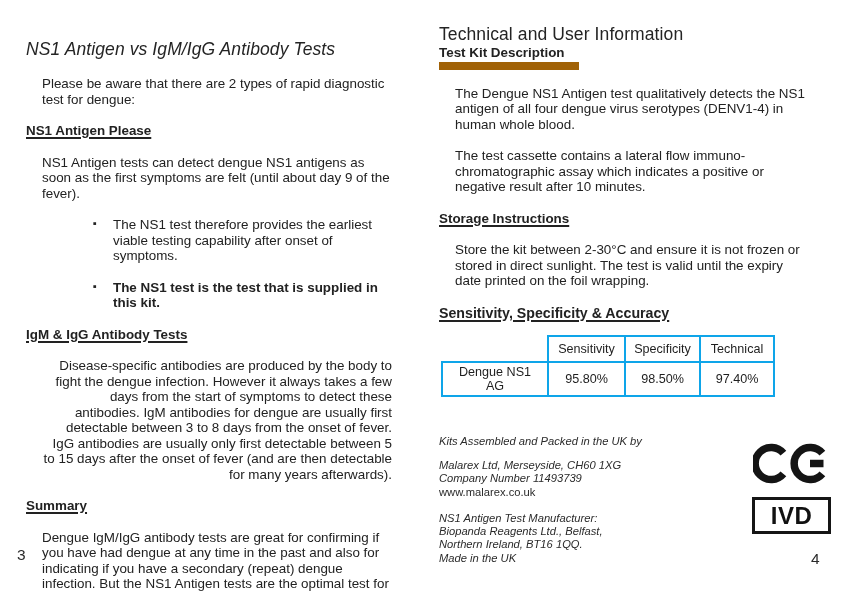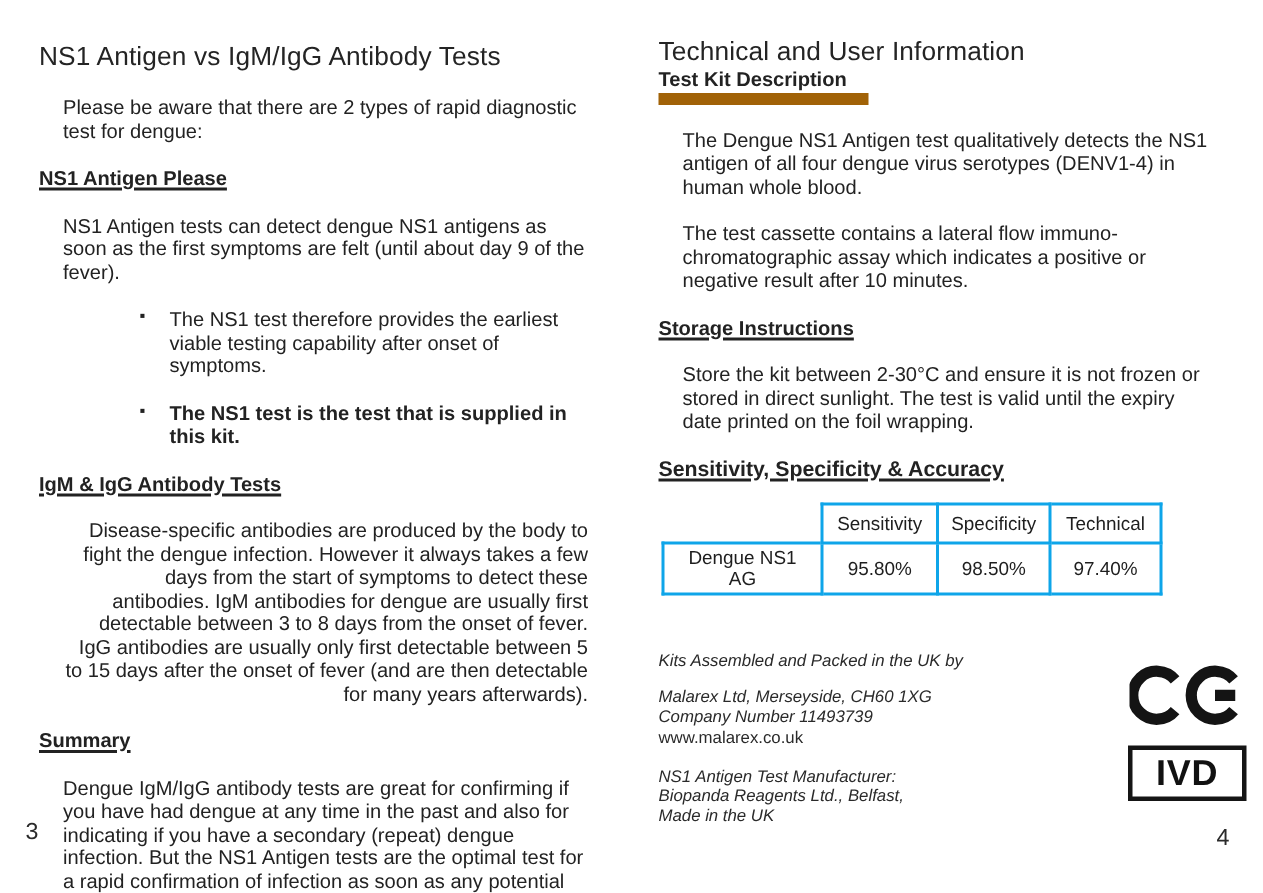--- a/index.html
+++ b/index.html
@@ -14,21 +14,21 @@
   .sheet { position: absolute; inset: 0; }
 
   .col { position: absolute; top: 0; }
   .col-left  { left: 26px;  width: 382px; }
   .col-right { left: 439px; width: 386px; }
 
   h1.page-title {
     font-size: 17.5px; font-weight: 400; line-height: 22px;
     margin: 0; color: #242424; letter-spacing: 0.1px;
   }
-  .col-left  h1.page-title { margin-top: 26px; }
+  .col-left  h1.page-title { margin-top: 38px; font-style: italic; }
   .col-right h1.page-title { margin-top: 23px; }
 
   h2.sec-heading {
     font-size: 13.4px; line-height: 15.5px; font-weight: 700;
     margin: 0;
     text-decoration: underline;
     text-decoration-thickness: 1.5px;
     text-underline-offset: 2px;
   }
   
@@ -167,20 +167,21 @@
 
     <div class="blk-company">
       <div class="fine">Malarex Ltd, Merseyside, CH60 1XG</div>
       <div class="fine">Company Number 11493739</div>
       <div class="fine upright">www.malarex.co.uk</div>
     </div>
 
     <div class="blk-mfr">
       <div class="fine">NS1 Antigen Test Manufacturer:</div>
       <div class="fine">Biopanda Reagents Ltd., Belfast,</div>
+      <div class="fine">Northern Ireland, BT16 1QQ.</div>
       <div class="fine">Made in the UK</div>
     </div>
   </section>
 
   <svg class="ce-mark" width="78" height="41" viewBox="0 0 78 41" aria-hidden="true">
     <g fill="none" stroke="#141414" stroke-width="7.5" stroke-linecap="butt">
       <path d="M 30.4 10.2 A 16 16 0 1 0 30.4 30.8"></path>
       <path d="M 69.4 10.2 A 16 16 0 1 0 69.4 30.8"></path>
       <path d="M 57 20.5 L 70.5 20.5"></path>
     </g>

